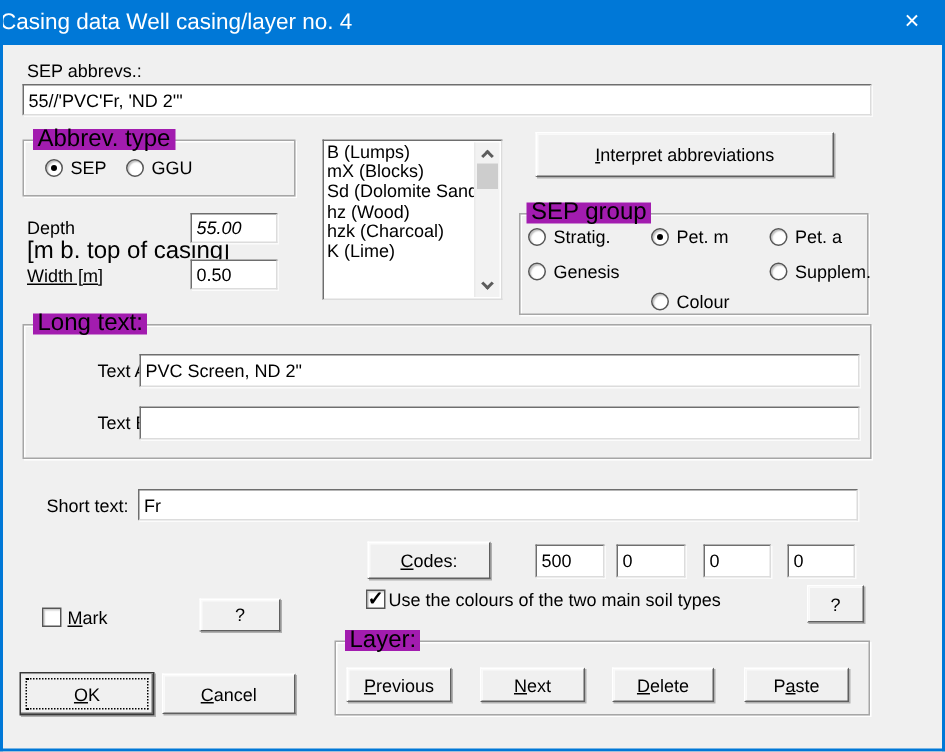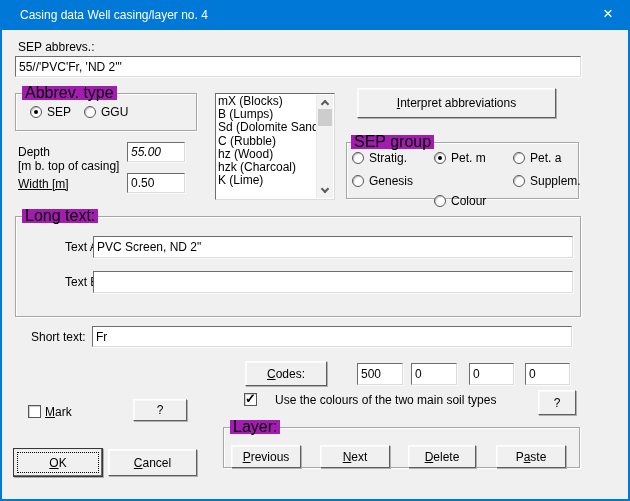--- a/index.html
+++ b/index.html
@@ -4,21 +4,21 @@
 <style>
   html,body{margin:0;padding:0;background:#c8c8c8;}
   *{box-sizing:border-box;}
   .window{
     position:relative;width:630px;height:501px;
     background:#f0f0f0;border:2px solid #0078d7;border-top:none;
     font-family:"Liberation Sans", sans-serif;font-size:12px;color:#000;
     overflow:hidden;
   }
   .titlebar{position:absolute;top:0;left:-2px;right:-2px;height:30px;background:#0078d7;color:#fff;}
-  .titletext{position:absolute;left:20px;top:0;line-height:30px;font-size:12px;}
+  .titletext{position:absolute;left:0;top:0;line-height:30px;font-size:15px;}
   .closebtn{position:absolute;right:0;top:0;width:44px;height:30px;text-align:center;line-height:28px;font-size:17px;color:#fff;cursor:default;}
   .lbl{position:absolute;white-space:nowrap;}
   .sunken{
     position:absolute;background:#fff;
     border:1px solid;border-color:#6e6e6e #dcdcdc #dcdcdc #6e6e6e;
     box-shadow:1px 1px 0 #fbfbfb;
     font-family:"Liberation Sans", sans-serif;font-size:12px;color:#000;
     padding:1px 3px;outline:none;
   }
   .btn{
@@ -58,21 +58,21 @@
   .listbox{
     position:absolute;left:213px;top:93px;width:120px;height:107px;background:#fff;
     border:1px solid;border-color:#6e6e6e #dcdcdc #dcdcdc #6e6e6e;overflow:hidden;
   }
   .listitems{position:absolute;left:2px;top:1px;right:19px;line-height:13.2px;font-size:12px;white-space:nowrap;}
   .sb{position:absolute;top:1px;right:1px;bottom:1px;width:17px;background:#f2f2f2;border-left:1px solid #eaeaea;}
   .chev{position:absolute;width:6px;height:6px;border-left:2px solid #5c5c5c;border-top:2px solid #5c5c5c;}
   .chev.up{left:5px;top:6px;transform:rotate(45deg);}
   .chev.down{left:5px;bottom:6px;transform:rotate(225deg);}
   .thumb{position:absolute;left:1px;right:1px;top:14px;height:17px;background:#cdcdcd;}
-  .sub{font-size:12px;}
+  .sub{font-size:16px;}
 </style>
 </head>
 <body>
 
 <div class="window">
 
   <div class="titlebar">
     <div class="titletext">Casing data Well casing/layer no. 4</div>
     <div class="closebtn">×</div>
   </div>
@@ -93,39 +93,38 @@
   </div>
 
   <div class="lbl" style="left:16px;top:145px;">Depth</div>
   <div class="lbl sub" style="left:16px;top:159px;">[m b. top of casing]</div>
   <input class="sunken" style="left: 125px; top: 142px; width: 58px; height: 20px; font-style: italic;" value="55.00">
   <div class="lbl" style="left:16px;top:177px;text-decoration:underline;">Width [m]</div>
   <input class="sunken" style="left: 125px; top: 173px; width: 58px; height: 20px;" value="0.50">
 
   <div class="listbox">
     <div class="listitems">
+      <div>B (Lumps)</div>
       <div>mX (Blocks)</div>
-      <div>B (Lumps)</div>
       <div>Sd (Dolomite Sand)</div>
-      <div>C (Rubble)</div>
       <div>hz (Wood)</div>
       <div>hzk (Charcoal)</div>
       <div>K (Lime)</div>
 
     </div>
     <div class="sb">
       <span class="chev up"></span>
       <span class="thumb"></span>
       <span class="chev down"></span>
     </div>
   </div>
 
   <button class="btn" style="left:355px;top:88px;width:199px;height:30px;"><u>I</u>nterpret abbreviations</button>
 
-  <div class="group" style="left:344px;top:142px;width:233px;height:57px;">
+  <div class="group" style="left:344px;top:142px;width:233px;height:68px;">
     <div class="glabel" style="left:4px;">SEP group</div>
     <div class="radio-item" style="left:5px;top:8px;">
       <span class="radio"></span>
       <span>Stratig.</span>
     </div>
     <div class="radio-item" style="left:87px;top:8px;">
       <span class="radio checked"></span>
       <span>Pet. m</span>
     </div>
     <div class="radio-item" style="left:166px;top:8px;">
@@ -139,46 +138,46 @@
     <div class="radio-item" style="left:87px;top:31px;margin-top:20px;">
       <span class="radio"></span>
       <span>Colour</span>
     </div>
     <div class="radio-item" style="left:166px;top:31px;">
       <span class="radio"></span>
       <span>Supplem.</span>
     </div>
   </div>
 
-  <div class="group" style="left:13px;top:216px;width:566px;height:101px;">
+  <div class="group" style="left:13px;top:216px;width:566px;height:90px;">
     <div class="glabel">Long text:</div>
     <div class="lbl" style="left:49px;top:23px;">Text A1:</div>
     <input class="sunken" style="left: 77px; top: 19px; width: 480px; height: 22px;" value="PVC Screen, ND 2&quot;">
     <div class="lbl" style="left:49px;top:58px;">Text B</div>
     <input class="sunken" style="left: 77px; top: 54px; width: 480px; height: 22px;" value="">
   </div>
 
   <div class="lbl" style="left:29px;top:330px;">Short text:</div>
   <input class="sunken" style="left: 90px; top: 326px; width: 480px; height: 21px;" value="Fr">
 
   <button class="btn" style="left:243px;top:361px;width:82px;height:25px;"><u>C</u>odes:</button>
   <input class="sunken" style="left: 355px; top: 363px; width: 46px; height: 22px;" value="500">
   <input class="sunken" style="left: 409px; top: 363px; width: 46px; height: 22px;" value="0">
   <input class="sunken" style="left: 467px; top: 363px; width: 45px; height: 22px;" value="0">
   <input class="sunken" style="left: 523px; top: 363px; width: 45px; height: 22px;" value="0">
 
   <span class="cb checked" style="left:242px;top:393px;"></span>
-  <div class="lbl" style="left:273px;top:393px;text-align:right;">Use the colours of the two main soil types</div>
+  <div class="lbl" style="left:257px;top:393px;text-align:right;">Use the colours of the two main soil types</div>
   <button class="btn" style="left:536px;top:390px;width:38px;height:25px;">?</button>
 
   <span class="cb" style="left:26px;top:405px;"></span>
   <div class="lbl" style="left:43px;top:405px;"><u>M</u>ark</div>
   <button class="btn" style="left:131px;top:399px;width:54px;height:22px;">?</button>
 
-  <div class="group" style="left:221px;top:427px;width:357px;height:41px;">
+  <div class="group" style="left:221px;top:427px;width:357px;height:50px;">
     <div class="glabel">Layer:</div>
     <button class="btn" style="left:7px;top:17px;width:70px;height:23px;"><u>P</u>revious</button>
     <button class="btn" style="left:96px;top:17px;width:70px;height:23px;"><u>N</u>ext</button>
     <button class="btn" style="left:184px;top:17px;width:68px;height:23px;"><u>D</u>elete</button>
     <button class="btn" style="left:272px;top:17px;width:70px;height:23px;">P<u>a</u>ste</button>
   </div>
 
   <button class="btn btn-default" style="left:11px;top:448px;width:90px;height:29px;"><u>O</u>K</button>
   <button class="btn" style="left:106px;top:449px;width:89px;height:27px;"><u>C</u>ancel</button>
 

